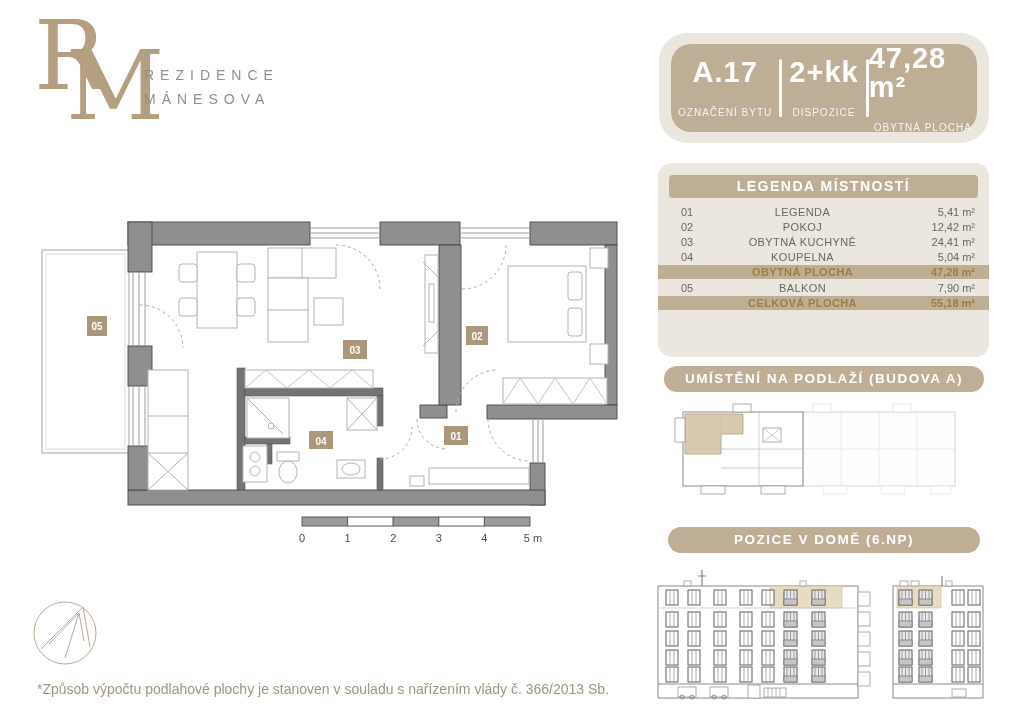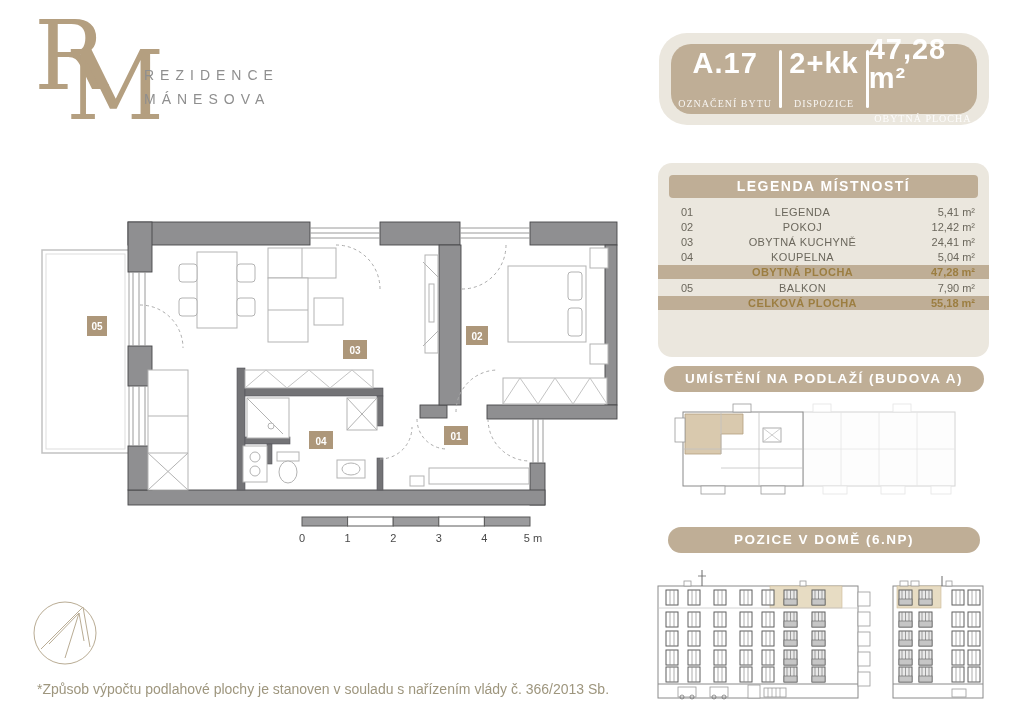--- a/index.html
+++ b/index.html
@@ -8,28 +8,28 @@
 
   
   .monogram{position:absolute;left:26px;top:6px;width:130px;height:130px;color:#b49f80;
             font-family:"DejaVu Serif",serif;}
   .monogram .m-r{position:absolute;left:8px;top:2px;font-size:96px;line-height:1;}
   .monogram .m-m{position:absolute;left:40px;top:32px;font-size:96px;line-height:1;}
   .wordmark{position:absolute;left:144px;top:64px;color:#8f8f8f;font-size:14px;
             letter-spacing:6px;line-height:1.7;}
 
   
-  .hero-outer{position:absolute;left:659px;top:33px;width:330px;height:92px;
+  .hero-outer{position:absolute;left:659px;top:33px;width:330px;height:110px;
               background:#ebe7de;border-radius:28px;}
   .hero-inner{position:absolute;left:12px;top:11px;right:12px;bottom:11px;
               background:#bfae96;border-radius:20px;display:flex;align-items:center;}
   .hero-col{flex:1.3;display:flex;flex-direction:column;align-items:center;justify-content:center;}
   .hero-col.mid{flex:1;}
   .hero-value{font-size:29px;font-weight:bold;color:#ffffff;letter-spacing:1px;line-height:1;}
-  .hero-label{font-size:10px;color:rgba(255,255,255,.88);letter-spacing:1px;margin-top:20px;font-family:Liberation Serif, serif;}
+  .hero-label{font-size:10px;color:rgba(255,255,255,.88);letter-spacing:1px;margin-top:20px;}
   .hero-div{width:3px;height:58px;background:#ffffff;border-radius:2px;}
 
   
   .legend-box{position:absolute;left:658px;top:163px;width:331px;height:194px;
               background:#ebe7de;border-radius:14px;}
   .legend-head{margin:12px 11px 6px 11px;height:23px;background:#bfae96;border-radius:4px;
                color:#fff;font-weight:bold;font-size:14px;letter-spacing:1.5px;
                text-align:center;line-height:23px;}
   .lrow{display:flex;align-items:center;height:15px;font-size:11px;color:#6b675c;}
   .lrow .num{width:58px;text-align:center;}

